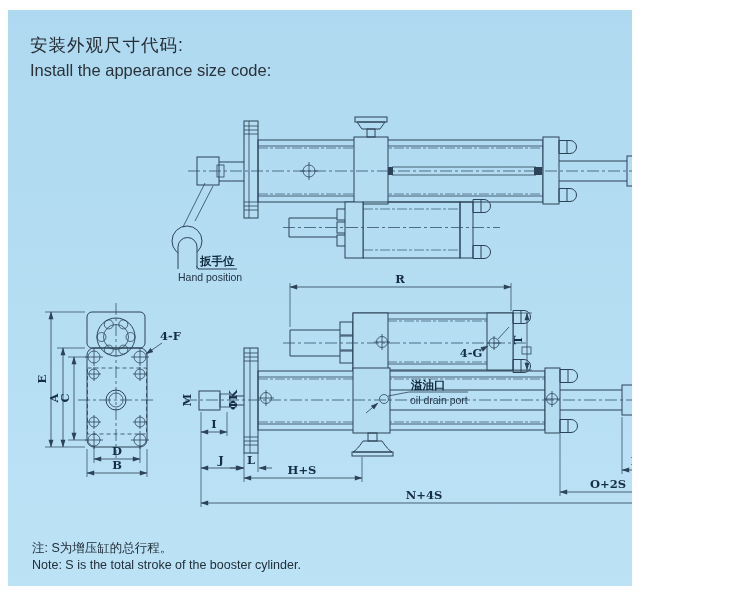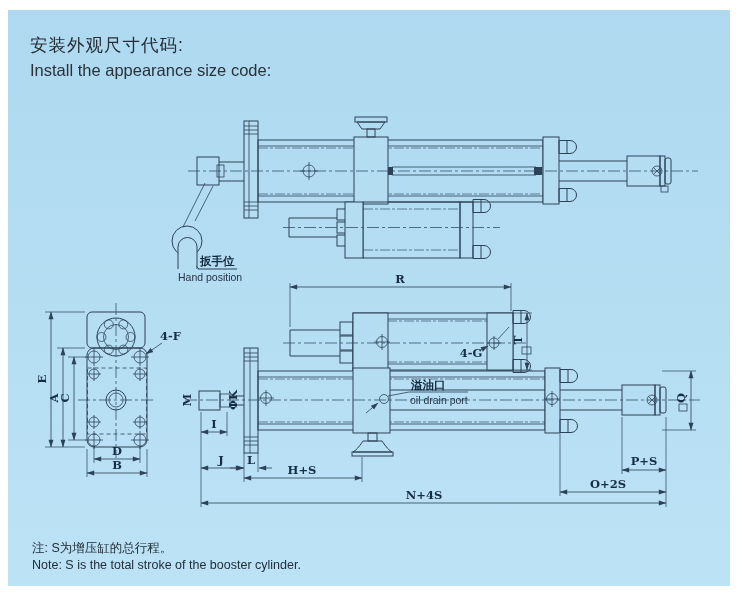--- a/index.html
+++ b/index.html
@@ -1,16 +1,16 @@
 <!DOCTYPE html>
 <html><head>
 <meta charset="utf-8">
 <style>
   html,body{margin:0;padding:0;background:#ffffff;}
-  .stage{position:relative;width:730px;height:601px;background:#ffffff;overflow:hidden;
+  .stage{position:relative;width:632px;height:601px;background:#ffffff;overflow:hidden;
          font-family:"Liberation Sans", sans-serif;}
   svg text{font-family:"Liberation Sans", sans-serif;}
   
   .ln{stroke:#2c4257;stroke-width:1;fill:none;}
   .thin{stroke:#2c4257;stroke-width:.8;fill:none;}
   .fillbg{fill:#b4ddf2;stroke:#2c4257;stroke-width:1;}
   .solidfill{fill:#2c4257;stroke:none;}
   .cl{stroke:#33506a;stroke-width:.8;fill:none;stroke-dasharray:12 3 3 3;}
   .tie{stroke:#33506a;stroke-width:.7;fill:none;stroke-dasharray:10 2 3 2;}
   .dashrect{stroke:#2c4257;stroke-width:.8;fill:none;stroke-dasharray:4 3;}

